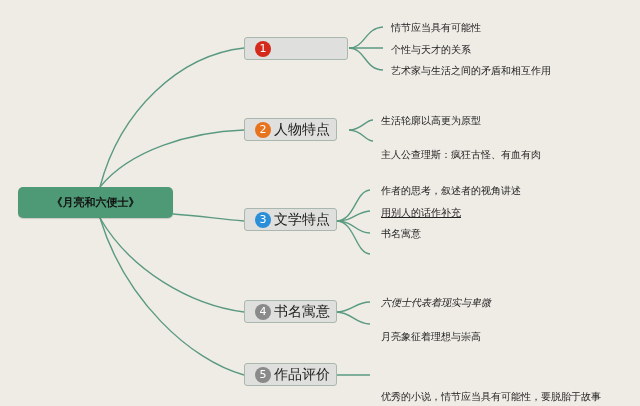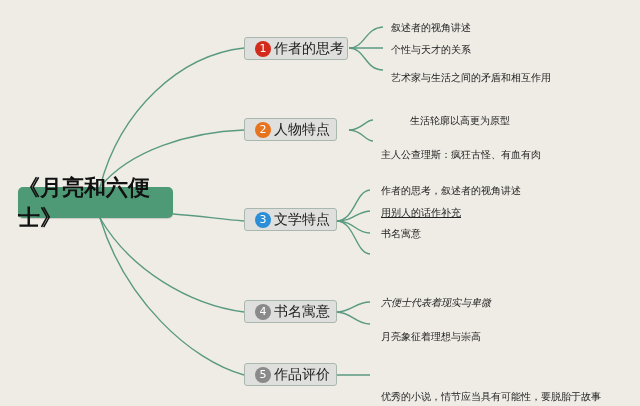--- a/index.html
+++ b/index.html
@@ -7,21 +7,21 @@
     width: 640px; height: 406px; overflow: hidden;
     background: #efece6;
     font-family: "DejaVu Sans", sans-serif;
     position: relative;
   }
   svg.links { position: absolute; left: 0; top: 0; }
   .root {
     position: absolute; left: 18px; top: 187px; width: 155px; height: 31px;
     background: #4f9a76; border-radius: 5px;
     display: flex; align-items: center; justify-content: center;
-    font-size: 22px; font-weight: bold; color: #111;
+    font-size: 11px; font-weight: bold; color: #111;
     box-shadow: 0 1px 1px rgba(0,0,0,0.15);
   }
   .branch {
     position: absolute; left: 244px; width: 104px; height: 23px;
     background: #dfdfdd; border: 1px solid #a8b8ae; border-radius: 3px;
     display: flex; align-items: center; box-sizing: border-box;
     padding-left: 10px; font-size: 14px; color: #222;
   }
   .badge {
     width: 16px; height: 16px; border-radius: 50%; color: #fff;
@@ -62,31 +62,30 @@
     <path d="M336,375 L370,375"></path>
   </g>
 </svg>
 
 <div class="root">
   <span>《月亮和六便士》</span>
 </div>
 
 <div class="branch" style="top:37px;">
   <span class="badge" style="background:#d42a1b;">1</span>
-  <span>作者的思考</span>
 </div>
-<div class="leaf" style="left:391px; top:21px;">叙述者的视角讲述</div>
+<div class="leaf" style="left:391px; top:21px;">情节应当具有可能性</div>
 <div class="leaf" style="left:391px; top:43px;">个性与天才的关系</div>
-<div class="leaf" style="left:391px; top:71px;">艺术家与生活之间的矛盾和相互作用</div>
+<div class="leaf" style="left:391px; top:64px;">艺术家与生活之间的矛盾和相互作用</div>
 
 <div class="branch" style="top:118px; width:93px;">
   <span class="badge" style="background:#e8731e;">2</span>
   <span>人物特点</span>
 </div>
-<div class="leaf" style="left:381px; top:114px;margin-left:29px;">生活轮廓以高更为原型</div>
+<div class="leaf" style="left:381px; top:114px;">生活轮廓以高更为原型</div>
 <div class="leaf" style="left:381px; top:148px;">主人公查理斯：疯狂古怪、有血有肉</div>
 
 <div class="branch" style="top:208px; width:93px;">
   <span class="badge" style="background:#2a8fd8;">3</span>
   <span>文学特点</span>
 </div>
 <div class="leaf" style="left:381px; top:184px;">作者的思考，叙述者的视角讲述</div>
 <div class="leaf" style="left:381px; top:206px;text-decoration:underline;">用别人的话作补充</div>
 <div class="leaf" style="left:381px; top:227px;">书名寓意</div>
 

